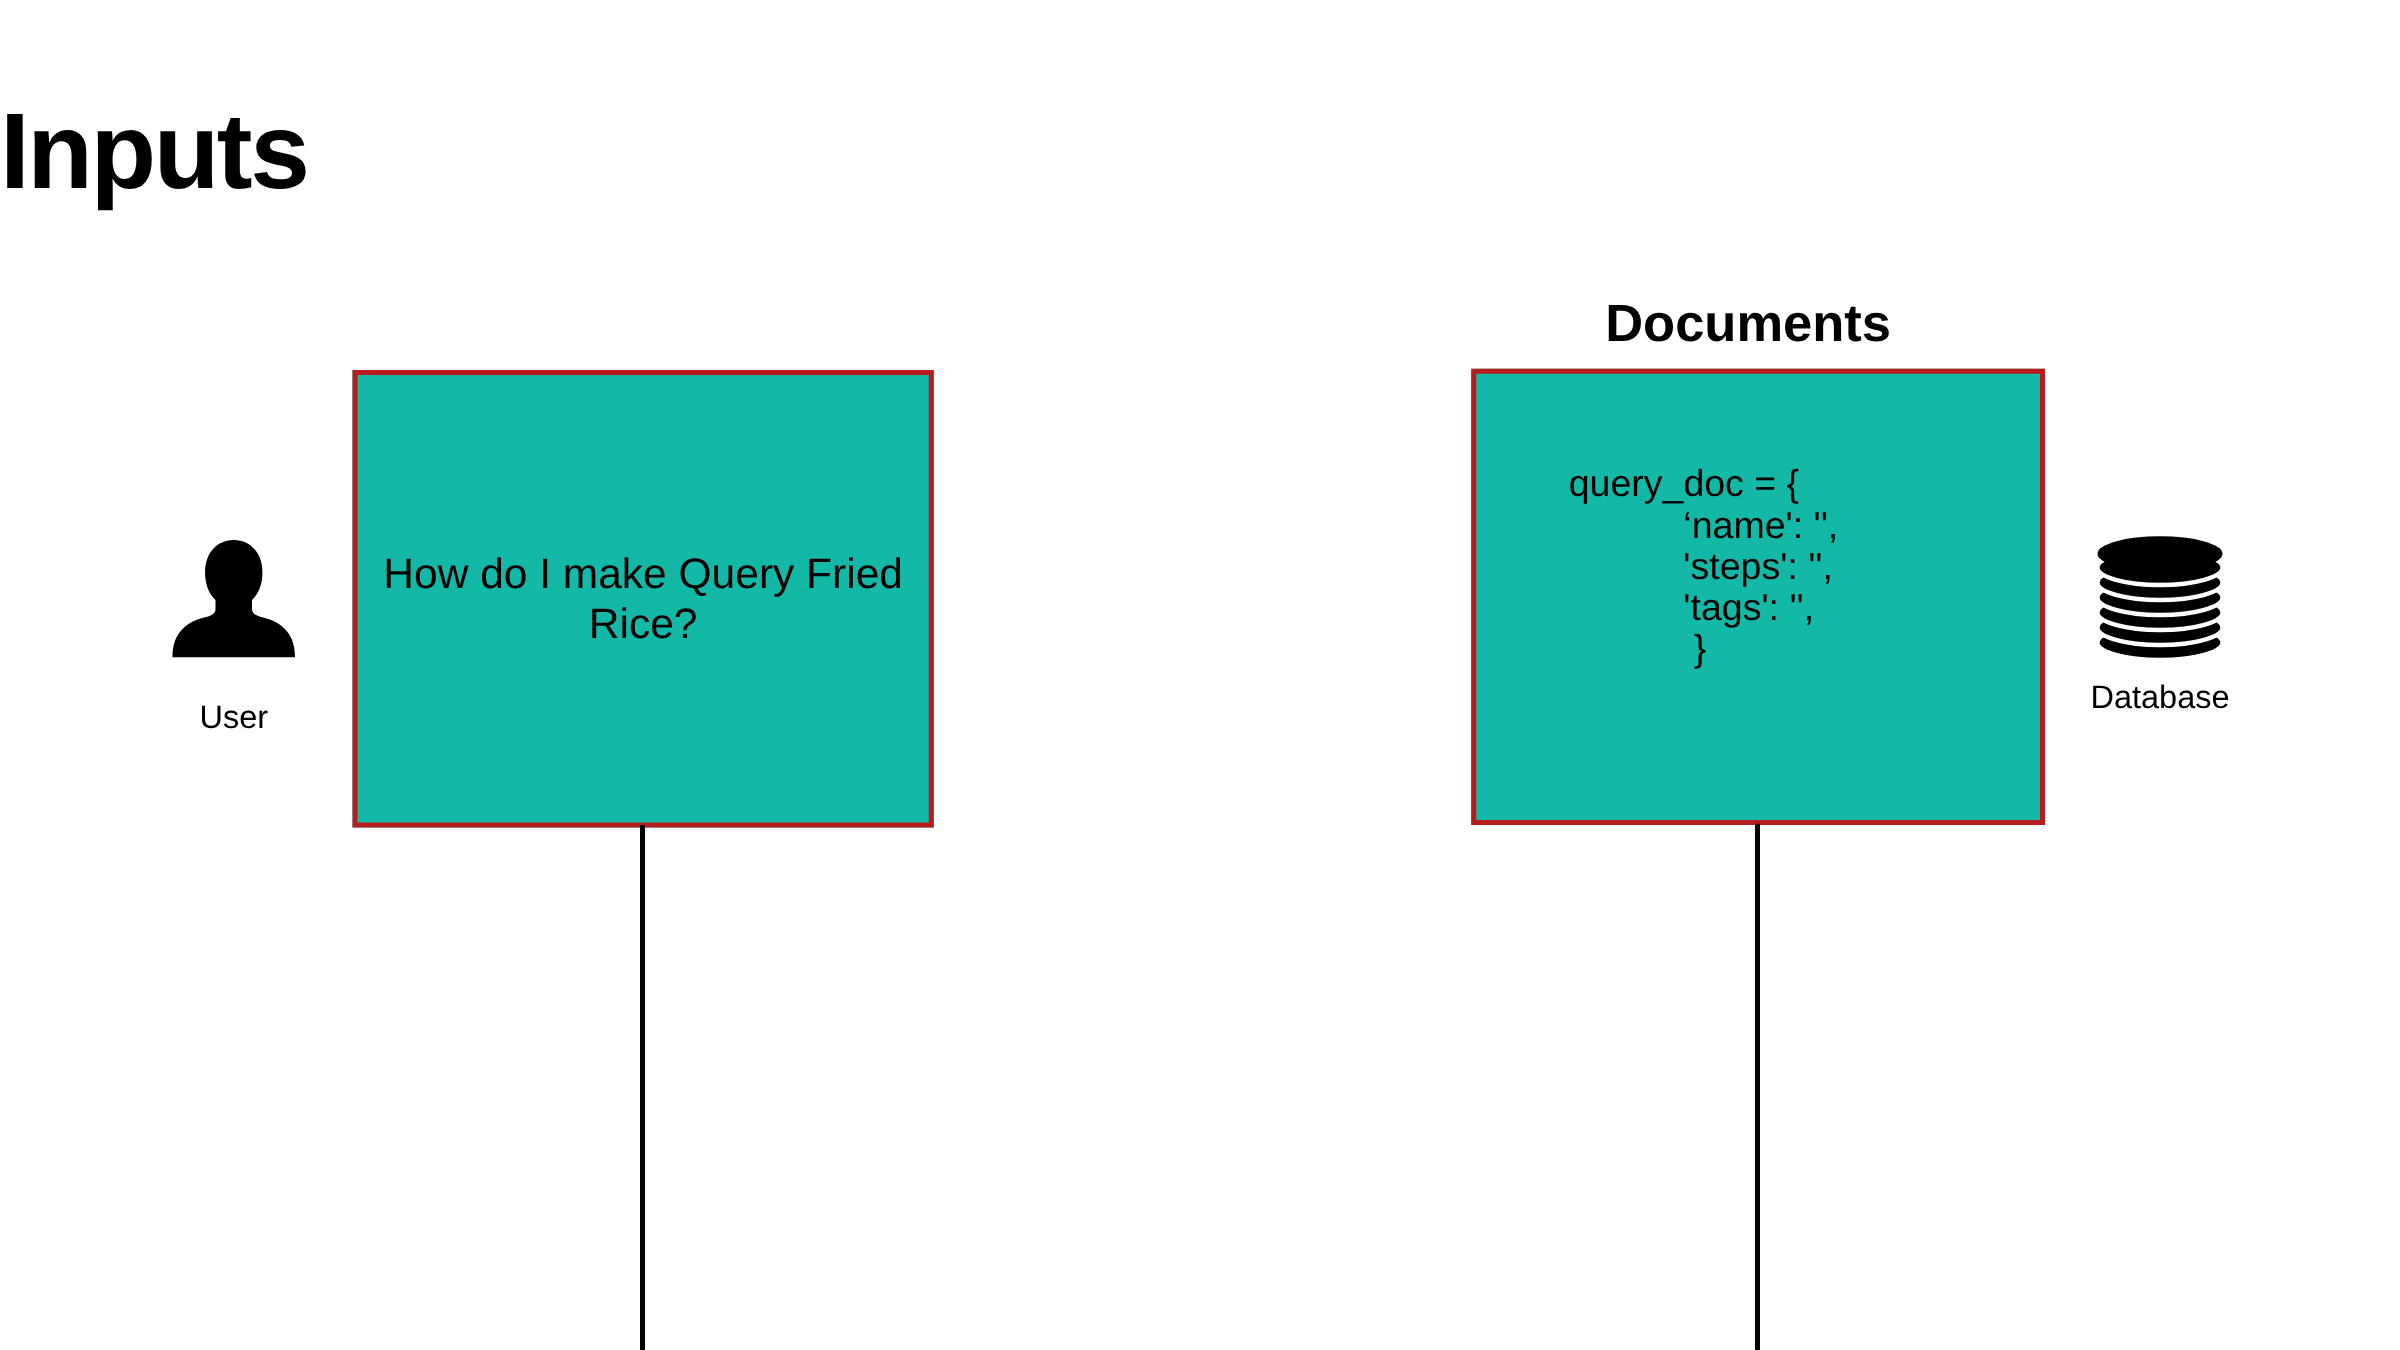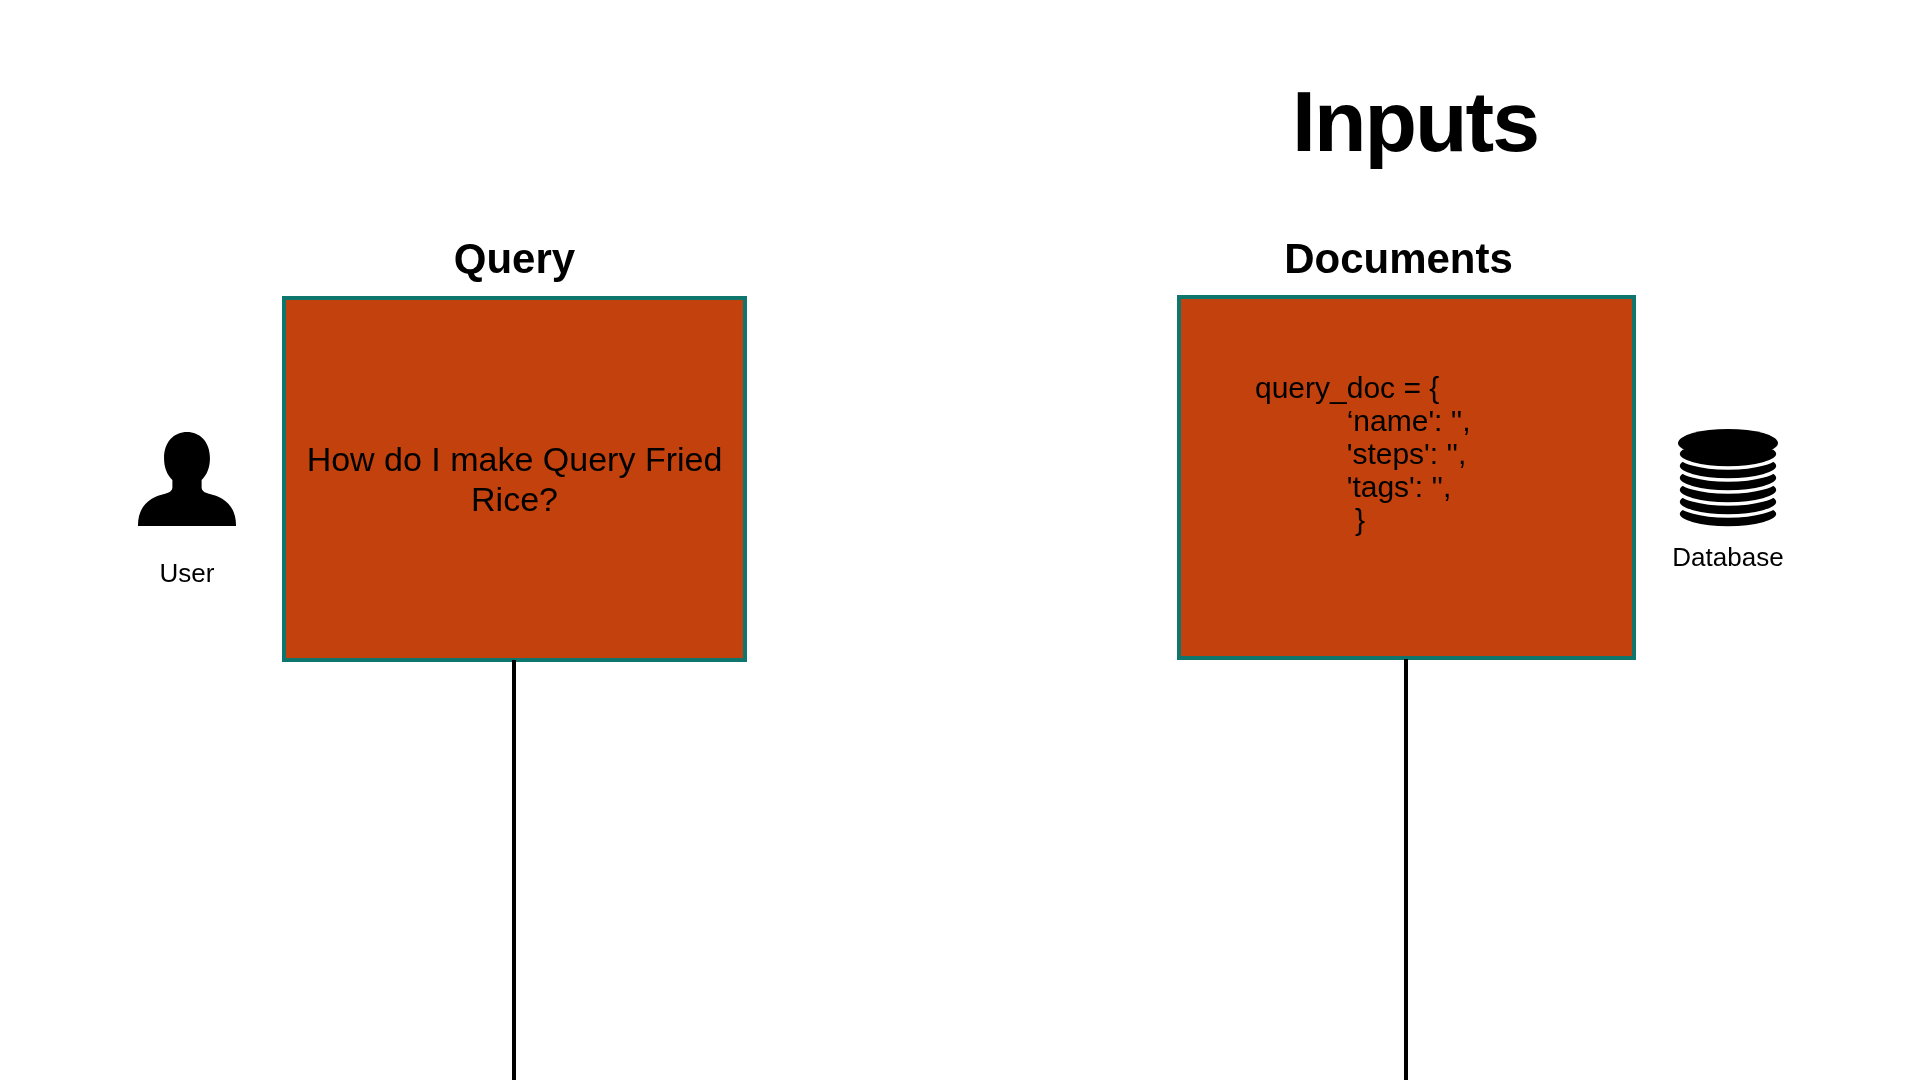--- a/index.html
+++ b/index.html
@@ -10,39 +10,39 @@
     background: #ffffff;
     color: #000000;
     font-family: "Liberation Sans", "DejaVu Sans", sans-serif;
     overflow: hidden;
   }
   .title {
     position: absolute;
     top: 78px;
     left: 0;
     width: 1538px;
-    text-align: right;
+    text-align: left;
     font-size: 86px;
     font-weight: bold;
     letter-spacing: -2px;
     line-height: 1;
   }
   .box-heading {
     position: absolute;
     text-align: center;
     font-size: 42px;
     font-weight: bold;
     line-height: 1;
   }
   .heading-query { left: 282px; top: 238px; width: 465px; }
   .heading-documents { left: 1169px; top: 238px; width: 459px; }
   .diagram-box {
     position: absolute;
-    border: 4px solid #0f766e;
-    background: #c2410c;
+    border: 4px solid #b91c1c;
+    background: #14b8a6;
     box-sizing: border-box;
   }
   .box-query {
     left: 282px; top: 296px; width: 465px; height: 366px;
     display: flex; align-items: center; justify-content: center;
   }
   .box-documents {
     left: 1177px; top: 295px; width: 459px; height: 365px;
   }
   .query-text {
@@ -78,21 +78,20 @@
   .connector-query { left: 512px; top: 660px; height: 420px; }
   .connector-documents { left: 1404px; top: 659px; height: 421px; }
 </style>
 </head>
 <body>
 
 <div class="canvas">
 
   <div class="title">Inputs</div>
 
-  <div class="box-heading heading-query">Query</div>
 
   <div class="diagram-box box-query">
     <div class="query-text">How do I make Query Fried Rice?</div>
   </div>
 
   <div class="figure figure-user">
     <span class="icon-user">
       <svg viewBox="0 0 100 92" xmlns="http://www.w3.org/2000/svg" aria-hidden="true">
         <path fill="#000000" d="M50 2 C62 2 72 11 72 27 C72 36 69 43 64 48 L64 55 C64 58 67 60 71 61 C84 64 97 71 97 92 L3 92 C3 71 16 64 29 61 C33 60 36 58 36 55 L36 48 C31 43 28 36 28 27 C28 11 38 2 50 2 Z"></path>
       </svg>

